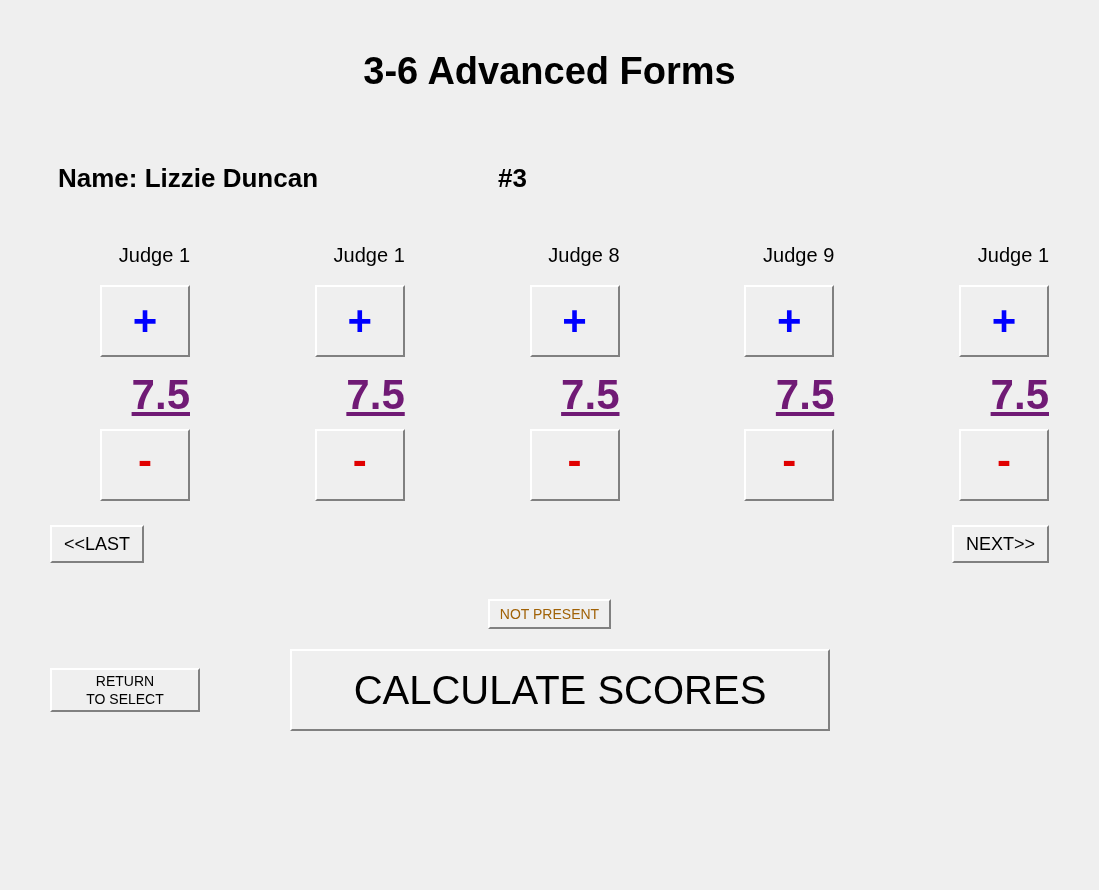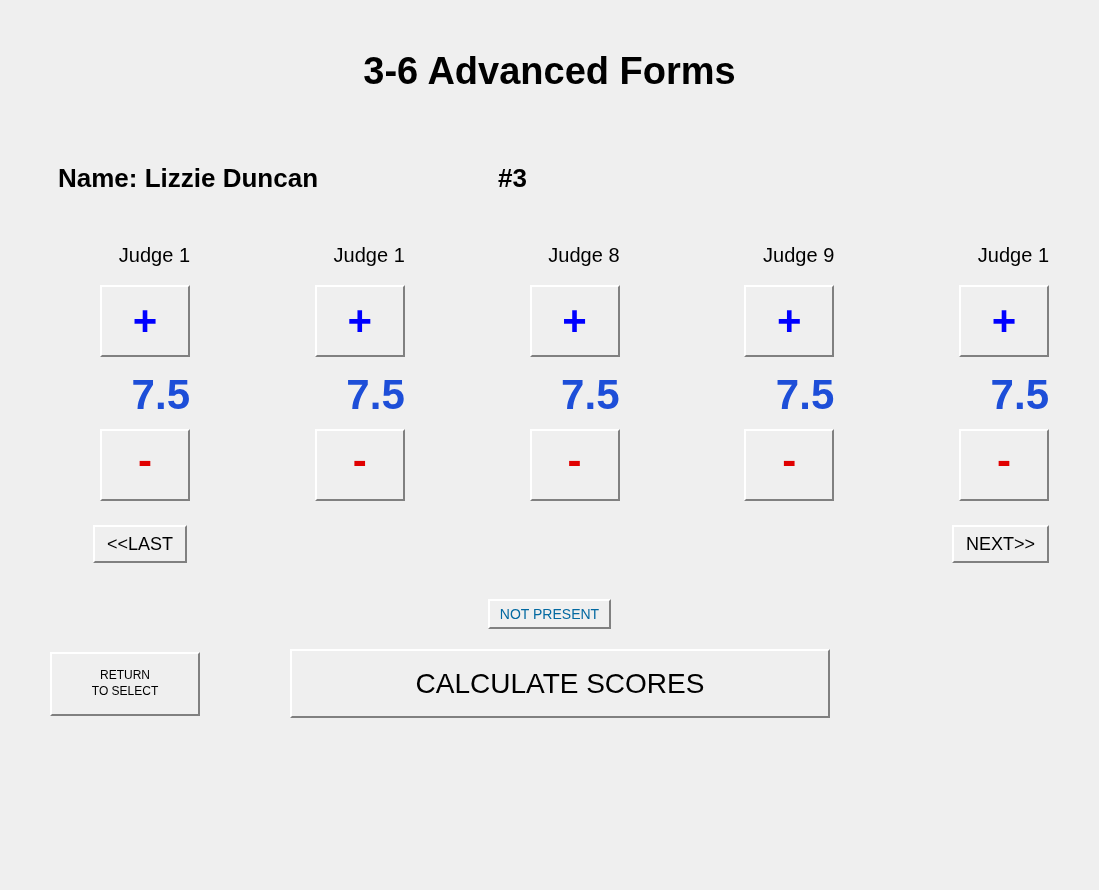--- a/index.html
+++ b/index.html
@@ -85,65 +85,65 @@
       height: 72px;
       font-size: 42px;
       font-weight: bold;
       color: #e00000;
       line-height: 1;
       padding-bottom: 8px;
     }
     .score-value {
       font-size: 42px;
       font-weight: bold;
-      color: #1d4ed8;
+      color: #701a75;
       margin: 14px 0 10px 6px;
+      text-decoration: underline;
     }
     .nav-row {
       display: flex;
       justify-content: space-between;
       margin-top: 24px;
       padding: 0 0px;
     }
     .nav-btn {
       height: 38px;
       padding: 0 12px;
       font-size: 18px;
       color: #000;
-      margin-left: 43px;
     }
     .middle-section {
       margin-top: 36px;
       text-align: center;
     }
     .not-present-btn {
       height: 30px;
       padding: 0 10px;
       font-size: 14px;
-      color: #0369a1;
+      color: #a16207;
     }
     .bottom-row {
       display: flex;
       align-items: center;
       margin-top: 20px;
       gap: 90px;
     }
     .return-btn {
       width: 150px;
-      height: 64px;
-      font-size: 12px;
+      height: 44px;
+      font-size: 14px;
       color: #000;
       text-align: center;
       white-space: pre-line;
       line-height: 1.3;
     }
     .calculate-btn {
       width: 540px;
-      height: 69px;
-      font-size: 28px;
+      height: 82px;
+      font-size: 40px;
       color: #000;
     }
   </style>
 </head>
 <body>
 
 <div class="container">
   <h1 class="title">3-6 Advanced Forms</h1>
 
   <div class="info-row">

